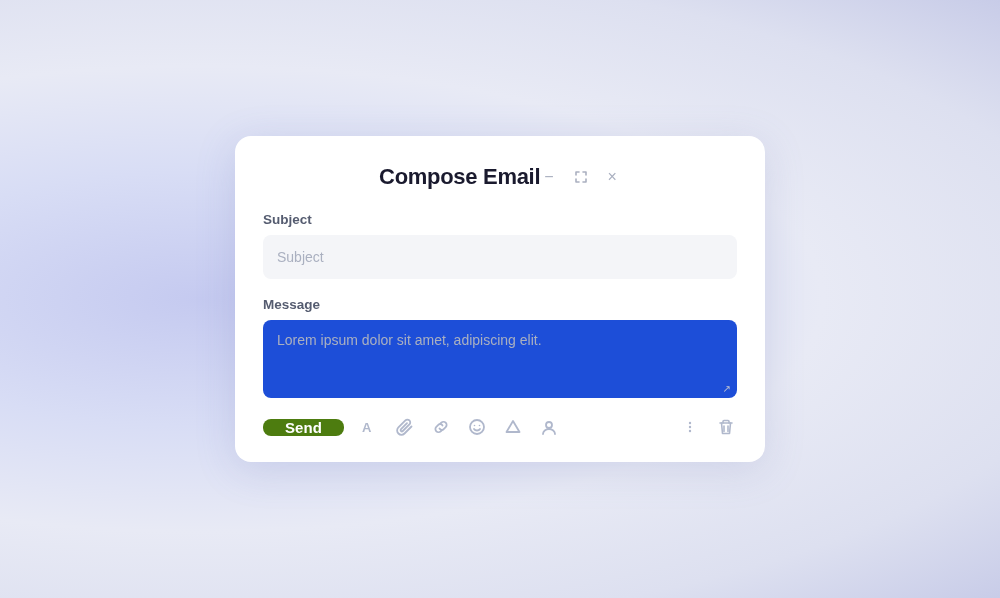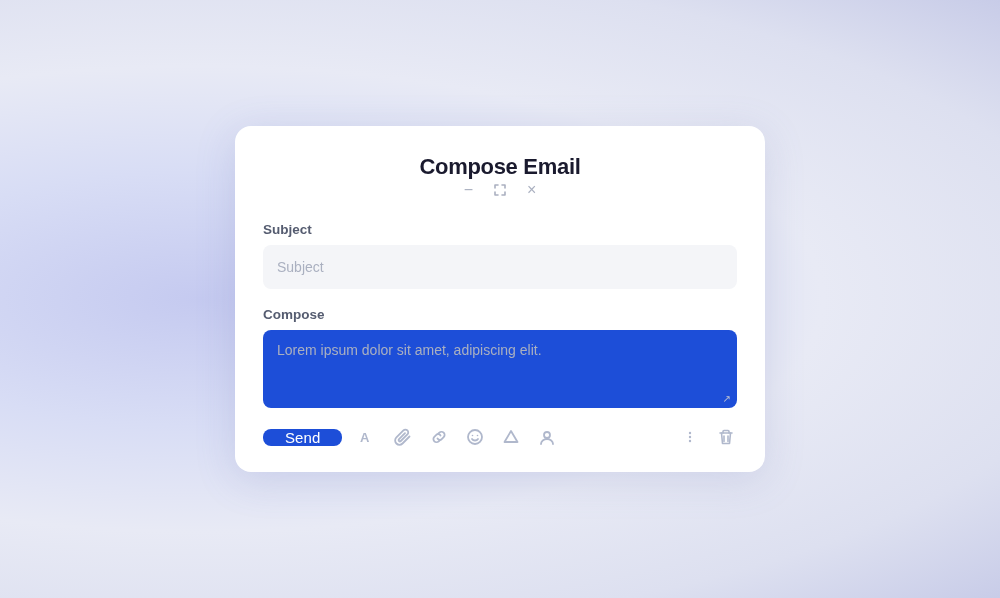--- a/index.html
+++ b/index.html
@@ -21,21 +21,20 @@
       width: 530px;
       padding: 28px 28px 24px 28px;
       box-shadow: 0 8px 40px rgba(100, 110, 180, 0.18);
     }
 
     .modal-header {
       display: flex;
       align-items: center;
       justify-content: center;
       margin-bottom: 22px;
-      flex-direction: column;
     }
 
     .modal-title {
       font-size: 22px;
       font-weight: 700;
       color: #1a1a2e;
       letter-spacing: -0.3px;
     }
 
     .window-controls {
@@ -149,27 +148,27 @@
       line-height: 1;
     }
 
     .toolbar {
       display: flex;
       align-items: center;
       gap: 0;
     }
 
     .send-btn {
-      background: #1d4ed8;
+      background: #4d7c0f;
       color: #fff;
       border: none;
       border-radius: 8px;
       padding: 0 22px;
       font-size: 15px;
-      font-weight: 400;
+      font-weight: 700;
       cursor: pointer;
       margin-right: 14px;
       letter-spacing: 0.1px;
     }
 
     .tool-icons {
       display: flex;
       align-items: center;
       gap: 14px;
       flex: 1;
@@ -236,21 +235,21 @@
 
 
   <div>
     <div class="section-label">Subject</div>
     <div class="subject-field">
       <input type="text" placeholder="Subject" style="">
     </div>
   </div>
 
   <div>
-    <div class="section-label">Compose</div>
+    <div class="section-label">Message</div>
     <div class="message-field">
       <textarea rows="3" placeholder="Lorem ipsum dolor sit amet, adipiscing elit." style=""></textarea>
       <div class="resize-handle">↗</div>
     </div>
   </div>
 
   <div class="toolbar">
     <button class="send-btn">Send</button>
 
     <div class="tool-icons">

